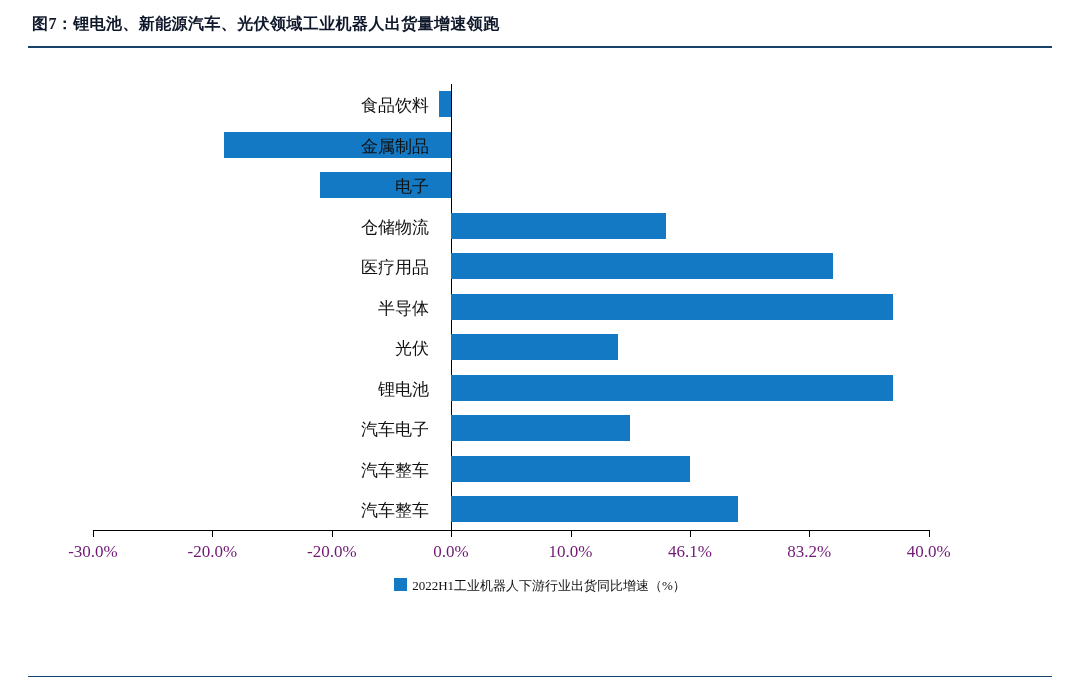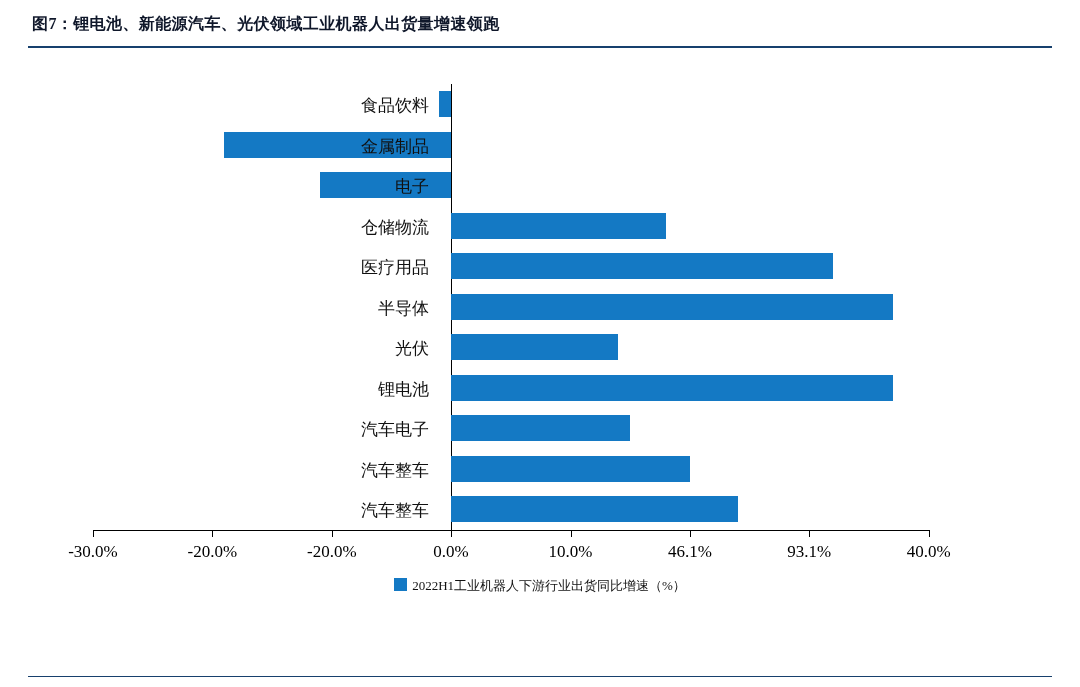--- a/index.html
+++ b/index.html
@@ -104,21 +104,21 @@
     top: 10px;
     font-size: 17px;
     color: #111;
     white-space: nowrap;
     text-align: right;
   }
   .xtick-label {
     position: absolute;
     top: 458px;
     font-size: 17px;
-    color: #000000;
+    color: #701a75;
     white-space: nowrap;
     text-align: center;
     width: 110px;
     margin-left: -55px;
   }
   .legend {
     position: absolute;
     left: 0;
     top: 520px;
     width: 1024px;
@@ -231,21 +231,21 @@
       <div class="tick" style="left:596.9px;"></div>
       <div class="tick" style="left:716.3px;"></div>
       <div class="tick" style="left:835.7px;"></div>
 
       <div class="xtick-label" style="left:0px;">-30.0%</div>
       <div class="xtick-label" style="left:119.4px;">-20.0%</div>
       <div class="xtick-label" style="left:238.8px;">-20.0%</div>
       <div class="xtick-label" style="left:358px;">0.0%</div>
       <div class="xtick-label" style="left:477.5px;">10.0%</div>
       <div class="xtick-label" style="left:596.9px;">46.1%</div>
-      <div class="xtick-label" style="left:716.3px;">93.1%</div>
+      <div class="xtick-label" style="left:716.3px;">83.2%</div>
       <div class="xtick-label" style="left:835.7px;">40.0%</div>
 
     </div>
 
     <div class="legend">
       <span class="legend-inner">
         <span class="legend-swatch"></span><span>2022H1工业机器人下游行业出货同比增速（%）</span>
       </span>
     </div>
 

